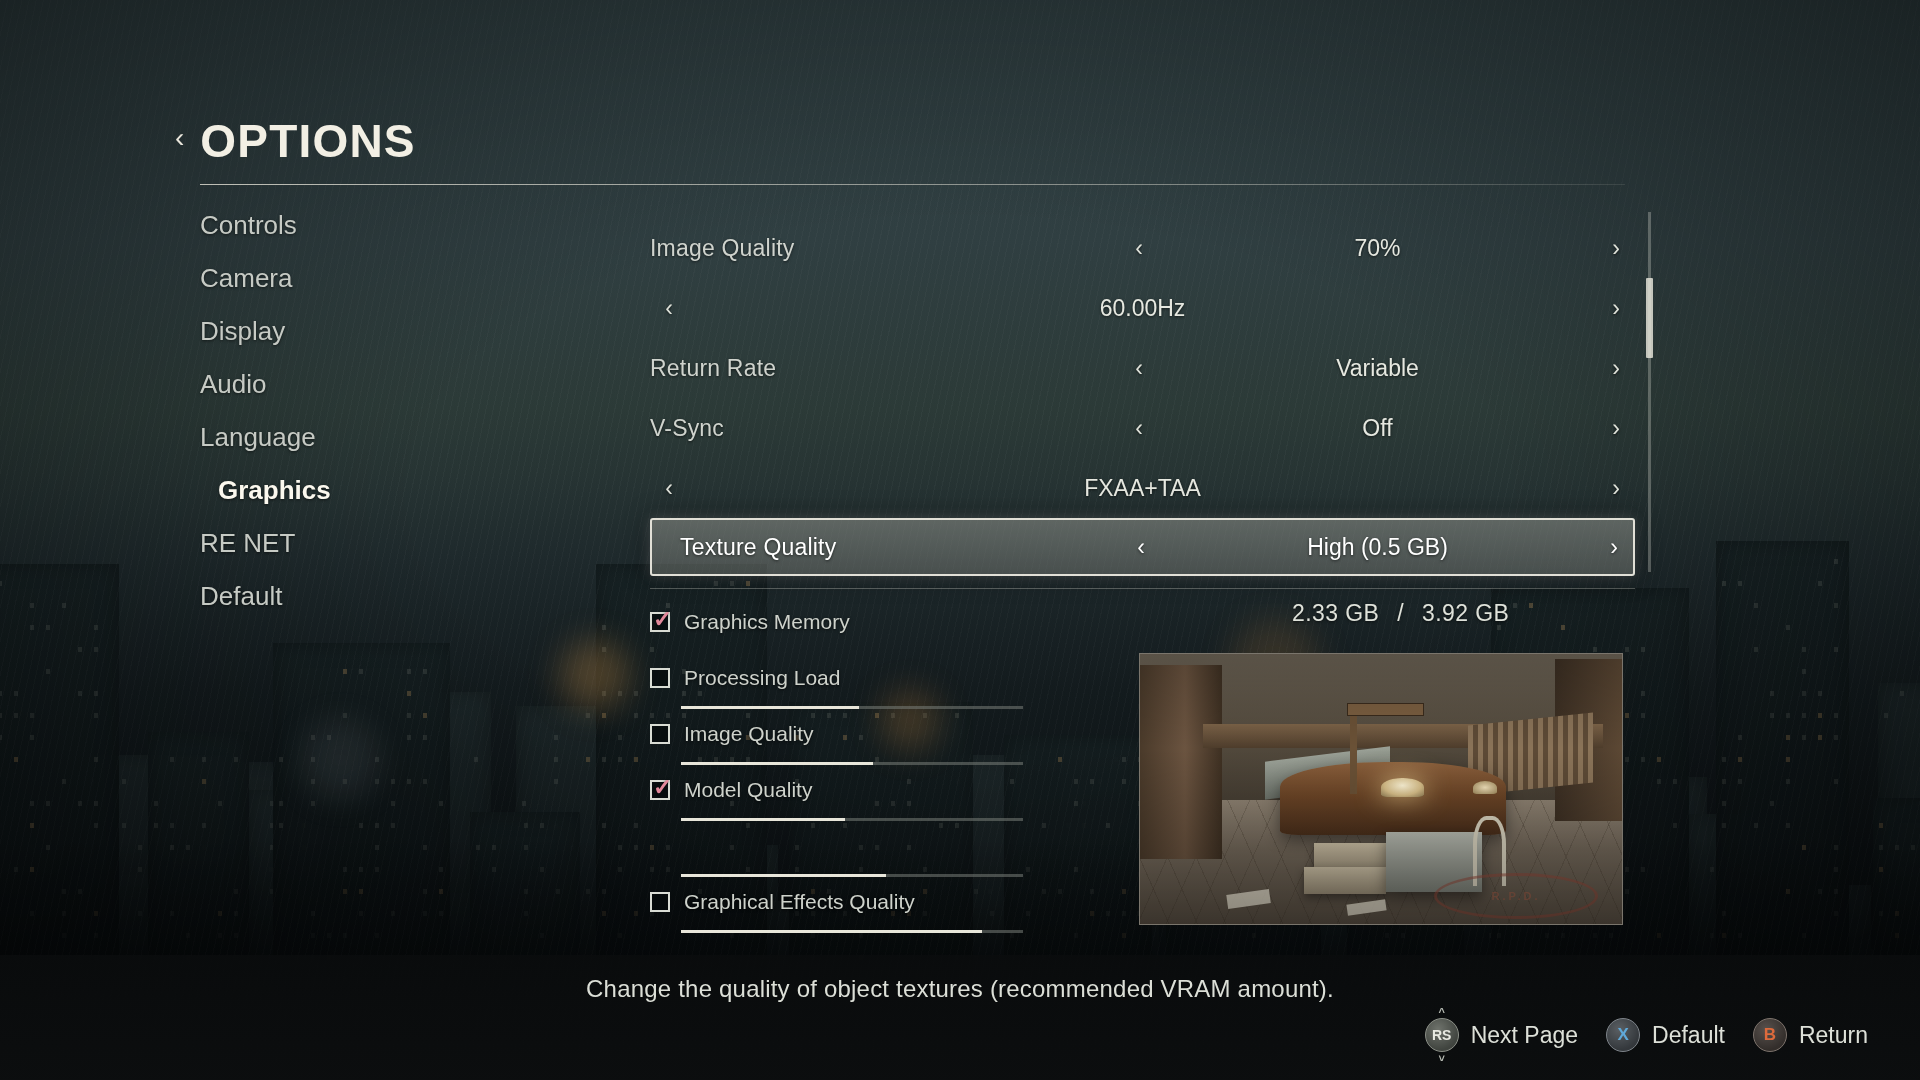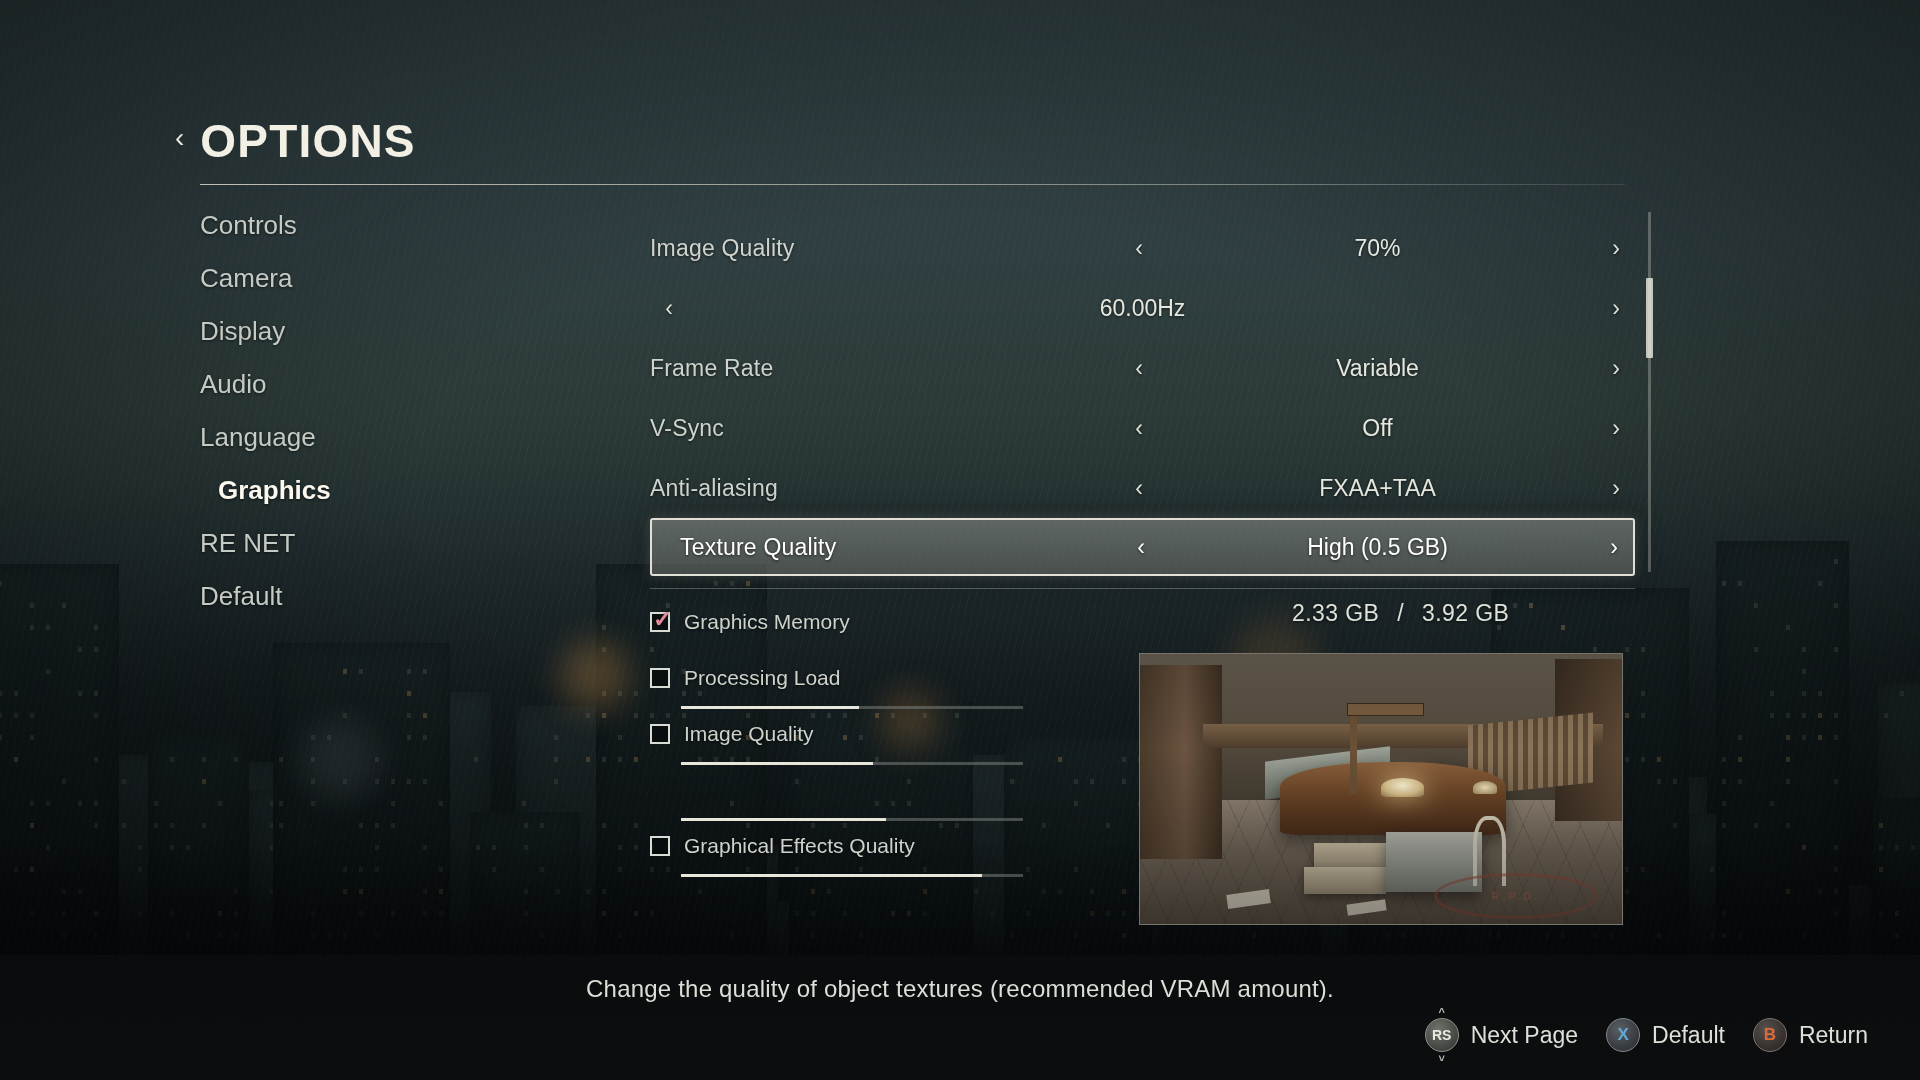--- a/index.html
+++ b/index.html
@@ -1360,35 +1360,34 @@
       <span class="arrow">›</span>
     </div>
 
     <div class="srow">
       <span class="arrow">‹</span>
       <span class="value">60.00Hz</span>
       <span class="arrow">›</span>
     </div>
 
     <div class="srow">
-      <span class="label">Frame Rate</span>
+      <span class="label">Return Rate</span>
       <span class="arrow">‹</span>
       <span class="value">Variable</span>
       <span class="arrow">›</span>
     </div>
 
     <div class="srow">
       <span class="label">V-Sync</span>
       <span class="arrow">‹</span>
       <span class="value">Off</span>
       <span class="arrow">›</span>
     </div>
 
     <div class="srow">
-      <span class="label">Anti-aliasing</span>
       <span class="arrow">‹</span>
       <span class="value">FXAA+TAA</span>
       <span class="arrow">›</span>
     </div>
 
     <div class="srow selected">
       <span class="label">Texture Quality</span>
       <span class="arrow">‹</span>
       <span class="value">High (0.5 GB)</span>
       <span class="arrow">›</span>
@@ -1423,20 +1422,29 @@
     <div class="meter">
       <div class="mhead">
         <span class="cbox"></span>
         <span class="mlabel">Image Quality</span>
       </div>
       <div class="bar">
           <i id="f2" style="width: 56%;"></i>
         </div>
     </div>
 
+    <div class="meter">
+      <div class="mhead">
+        <span class="cbox on"></span>
+        <span class="mlabel">Model Quality</span>
+      </div>
+      <div class="bar">
+          <i id="f3" style="width: 48%;"></i>
+        </div>
+    </div>
 
     <div class="meter">
       <div class="bar">
           <i id="f4" style="width: 60%;"></i>
         </div>
     </div>
 
     <div class="meter">
       <div class="mhead">
         <span class="cbox"></span>

